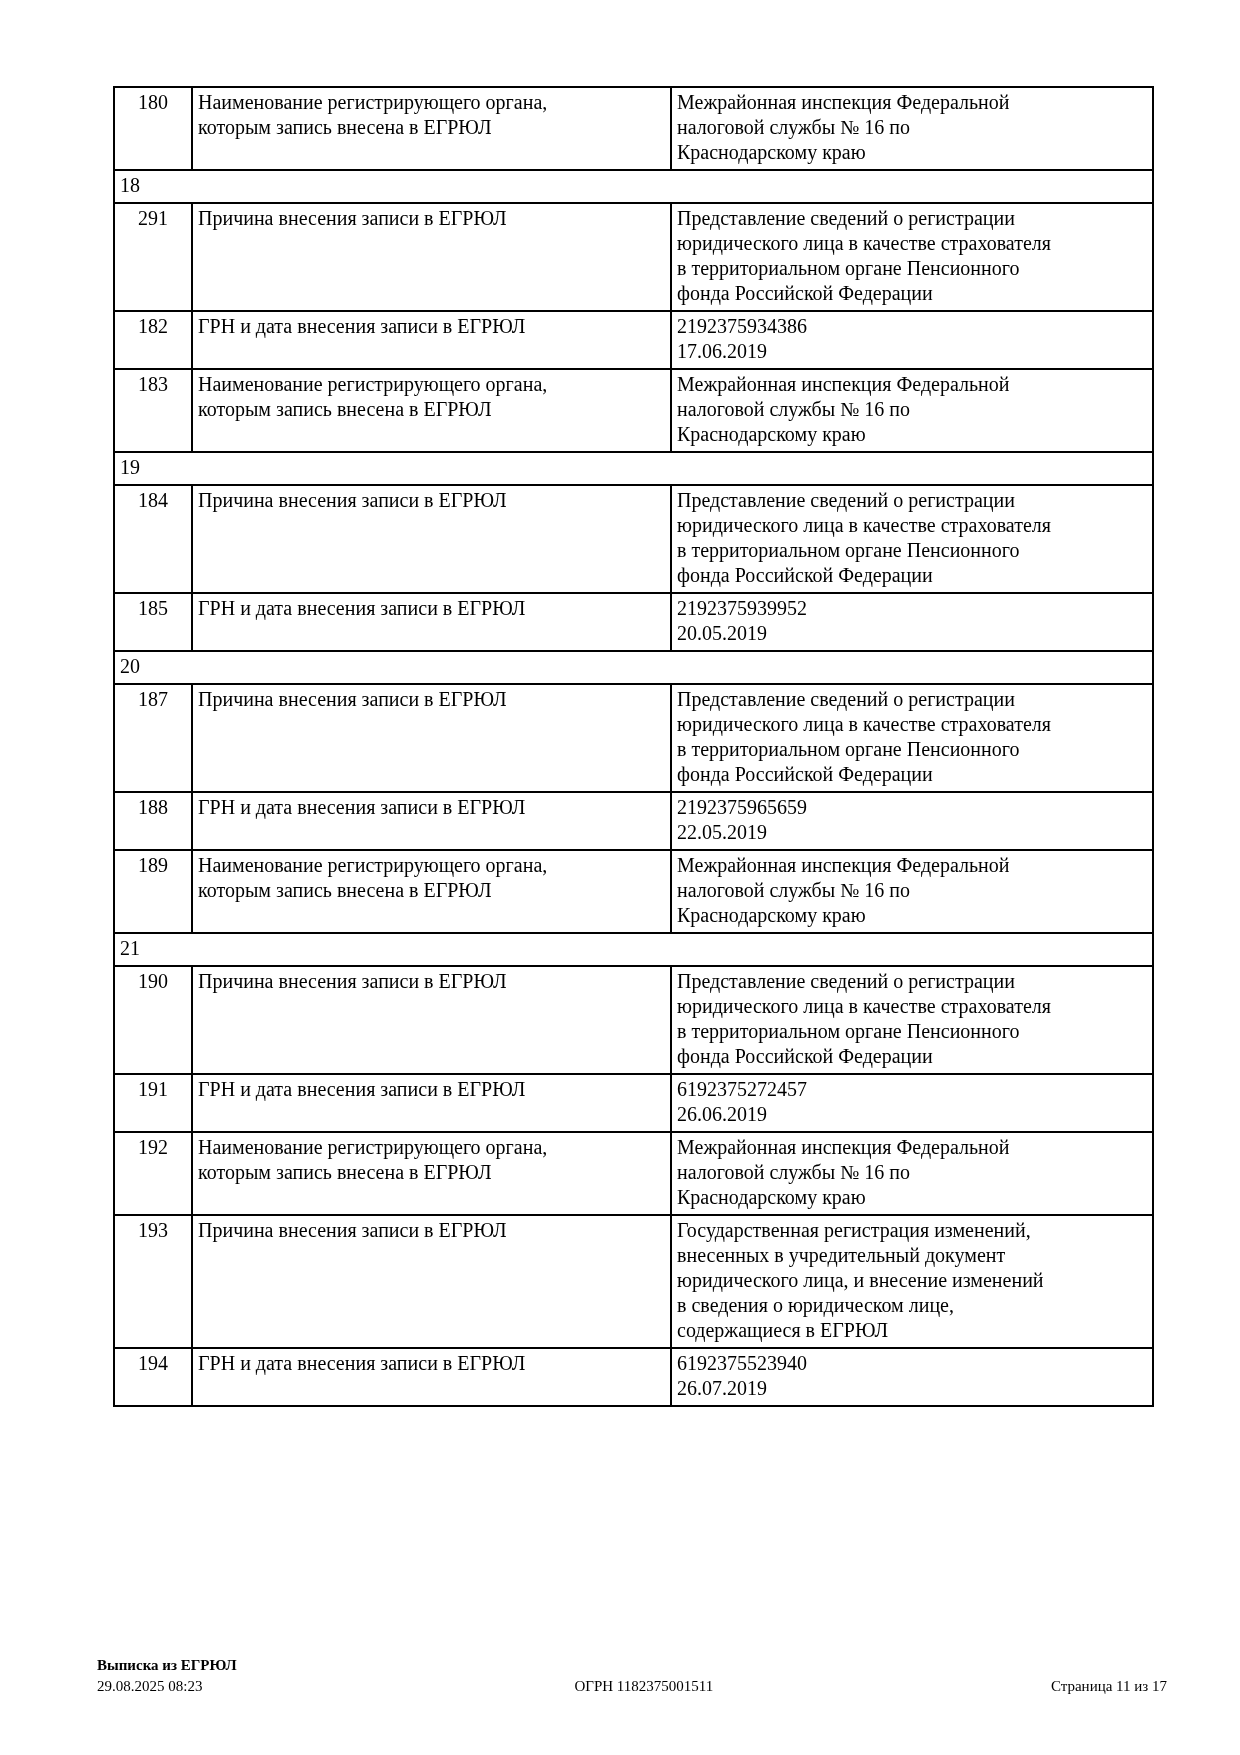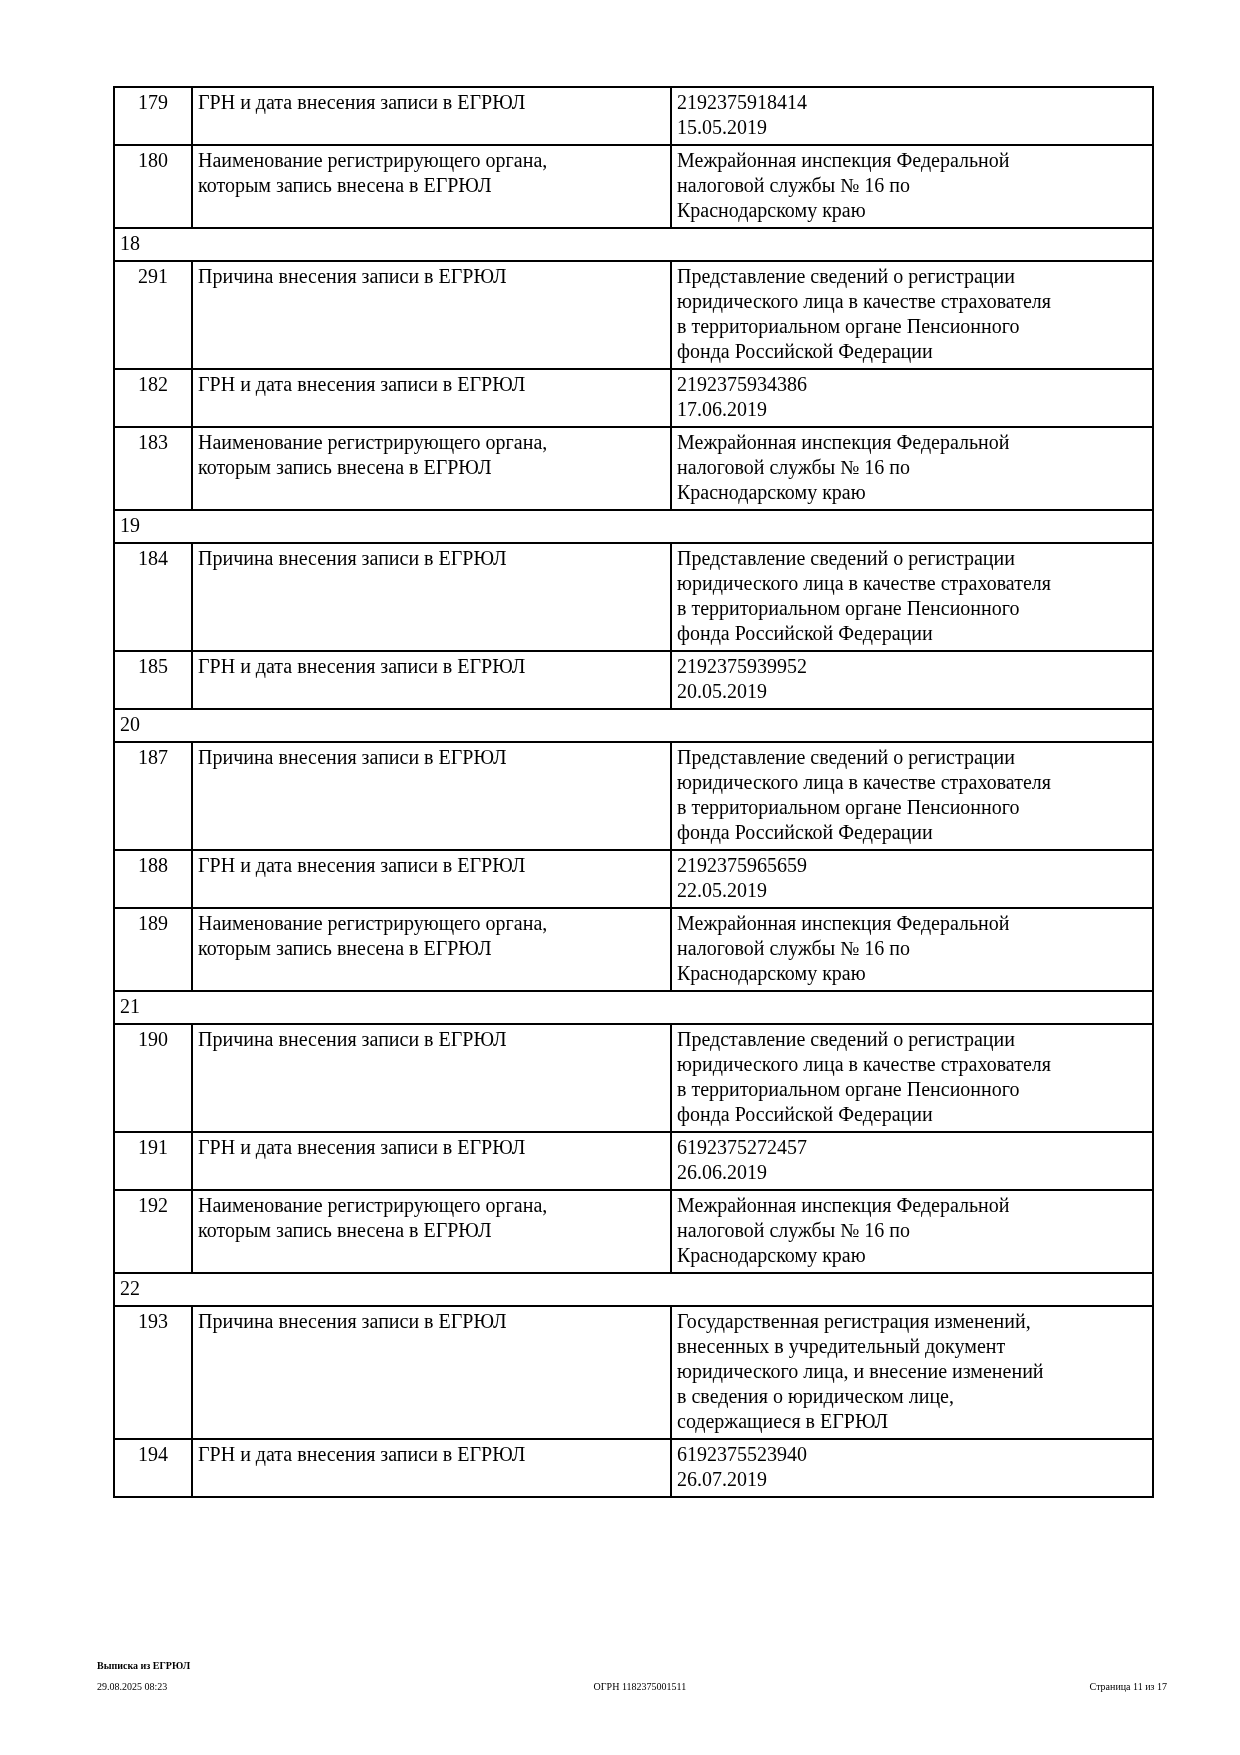--- a/index.html
+++ b/index.html
@@ -44,47 +44,41 @@
     white-space: normal;
   }
   .footer {
     position: absolute;
     left: 97px;
     right: 73px;
     top: 1655px;
     display: flex;
     justify-content: space-between;
     align-items: flex-end;
-    font-size: 10px;
+    font-size: 15px;
     line-height: 21px;
   }
   .footer .f-left { text-align: left; }
   .footer .f-title { font-weight: bold; }
   .footer .f-center { text-align: center; flex: 1; }
   .footer .f-right { text-align: right; white-space: nowrap; }
 </style>
 </head>
 <body>
 
 <div class="page">
 
   <table class="egrul-table">
     <colgroup>
       <col id="col-num" style="width: 78px;">
       <col id="col-field" style="width: 479px;">
       <col id="col-value" style="width: 482px;">
     </colgroup>
     <tbody id="table-body">
         <tr>
-          <td class="num-cell">179</td>
-          <td class="field-cell">ГРН и дата внесения записи в ЕГРЮЛ</td>
-          <td class="value-cell">2192375918414
-15.05.2019</td>
-        </tr>
-        <tr>
           <td class="num-cell">180</td>
           <td class="field-cell">Наименование регистрирующего органа,
 которым запись внесена в ЕГРЮЛ</td>
           <td class="value-cell">Межрайонная инспекция Федеральной
 налоговой службы № 16 по
 Краснодарскому краю</td>
         </tr>
         <tr>
           <td colspan="3" class="section-cell">18</td>
         </tr>
@@ -169,23 +163,20 @@
           <td class="value-cell">6192375272457
 26.06.2019</td>
         </tr>
         <tr>
           <td class="num-cell">192</td>
           <td class="field-cell">Наименование регистрирующего органа,
 которым запись внесена в ЕГРЮЛ</td>
           <td class="value-cell">Межрайонная инспекция Федеральной
 налоговой службы № 16 по
 Краснодарскому краю</td>
-        </tr>
-        <tr>
-          <td colspan="3" class="section-cell">22</td>
         </tr>
         <tr>
           <td class="num-cell">193</td>
           <td class="field-cell">Причина внесения записи в ЕГРЮЛ</td>
           <td class="value-cell">Государственная регистрация изменений,
 внесенных в учредительный документ
 юридического лица, и внесение изменений
 в сведения о юридическом лице,
 содержащиеся в ЕГРЮЛ</td>
         </tr>

